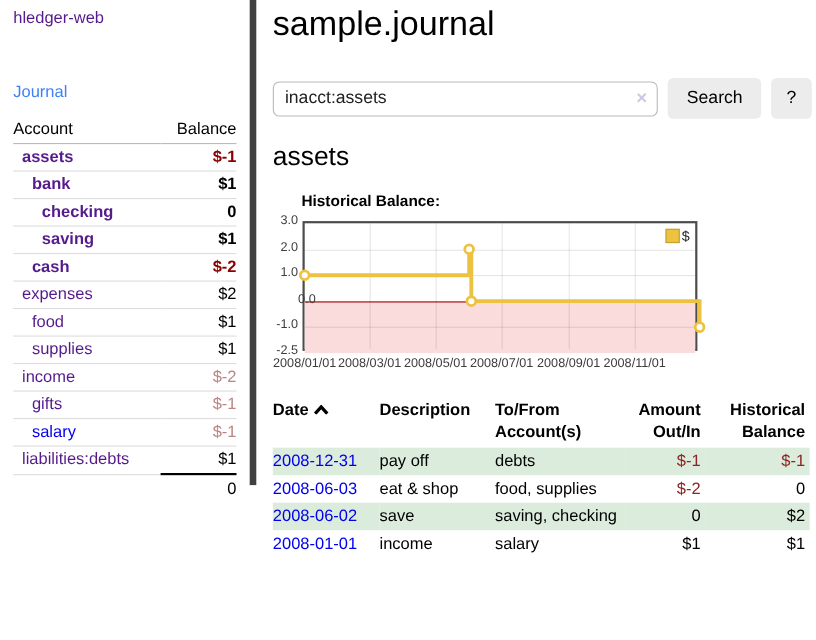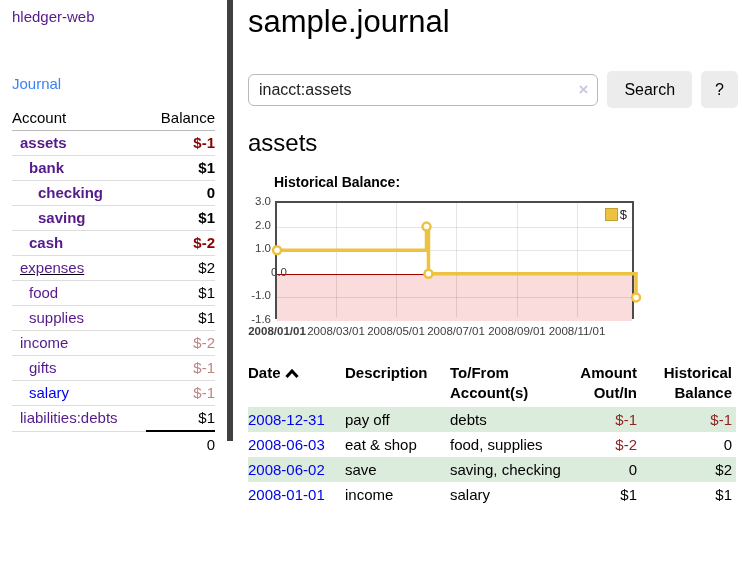--- a/index.html
+++ b/index.html
@@ -107,21 +107,21 @@
           </tr>
           <tr class="b">
             <td style="padding-left: 26px;"><a class="acct-link">saving</a></td>
             <td class="bal ">$1</td>
           </tr>
           <tr class="b">
             <td style="padding-left: 17px;"><a class="acct-link">cash</a></td>
             <td class="bal neg-strong">$-2</td>
           </tr>
           <tr>
-            <td style="padding-left: 8px; text-decoration: underline;"><a class="acct-link">expenses</a></td>
+            <td style="padding-left: 8px;"><a class="acct-link">expenses</a></td>
             <td class="bal ">$2</td>
           </tr>
           <tr>
             <td style="padding-left: 17px;"><a class="acct-link">food</a></td>
             <td class="bal ">$1</td>
           </tr>
           <tr>
             <td style="padding-left: 17px;"><a class="acct-link">supplies</a></td>
             <td class="bal ">$1</td>
           </tr>
@@ -189,22 +189,22 @@
           <div class="legend">
           <span class="legend-swatch" id="legend-swatch" style="background: rgb(237, 194, 64);"></span>
           <span id="legend-label">$</span>
         </div>
         </div>
     <div class="ytick" style="left: 0px; top: 2px;">3.0</div>
         <div class="ytick" style="left: 0px; top: 25.6px;">2.0</div>
         <div class="ytick" style="left: 0px; top: 49.2px;">1.0</div>
         <div class="ytick" style="left: 16px; top: 72.8px;">0.0</div>
         <div class="ytick" style="left: 0px; top: 96.4px;">-1.0</div>
-        <div class="ytick" style="left: 0px; top: 120px;">-1.6</div>
-        <div class="xtick" style="left: 29px; font-weight: bold;">2008/01/01</div>
+        <div class="ytick" style="left: 0px; top: 120px;">-2.5</div>
+        <div class="xtick" style="left: 29px;">2008/01/01</div>
         <div class="xtick" style="left: 88.0137px;">2008/03/01</div>
         <div class="xtick" style="left: 148.011px;">2008/05/01</div>
         <div class="xtick" style="left: 208.008px;">2008/07/01</div>
         <div class="xtick" style="left: 268.989px;">2008/09/01</div>
         <div class="xtick" style="left: 328.986px;">2008/11/01</div>
       </div>
 
     <table class="register">
       <colgroup>
         <col class="c-date">

